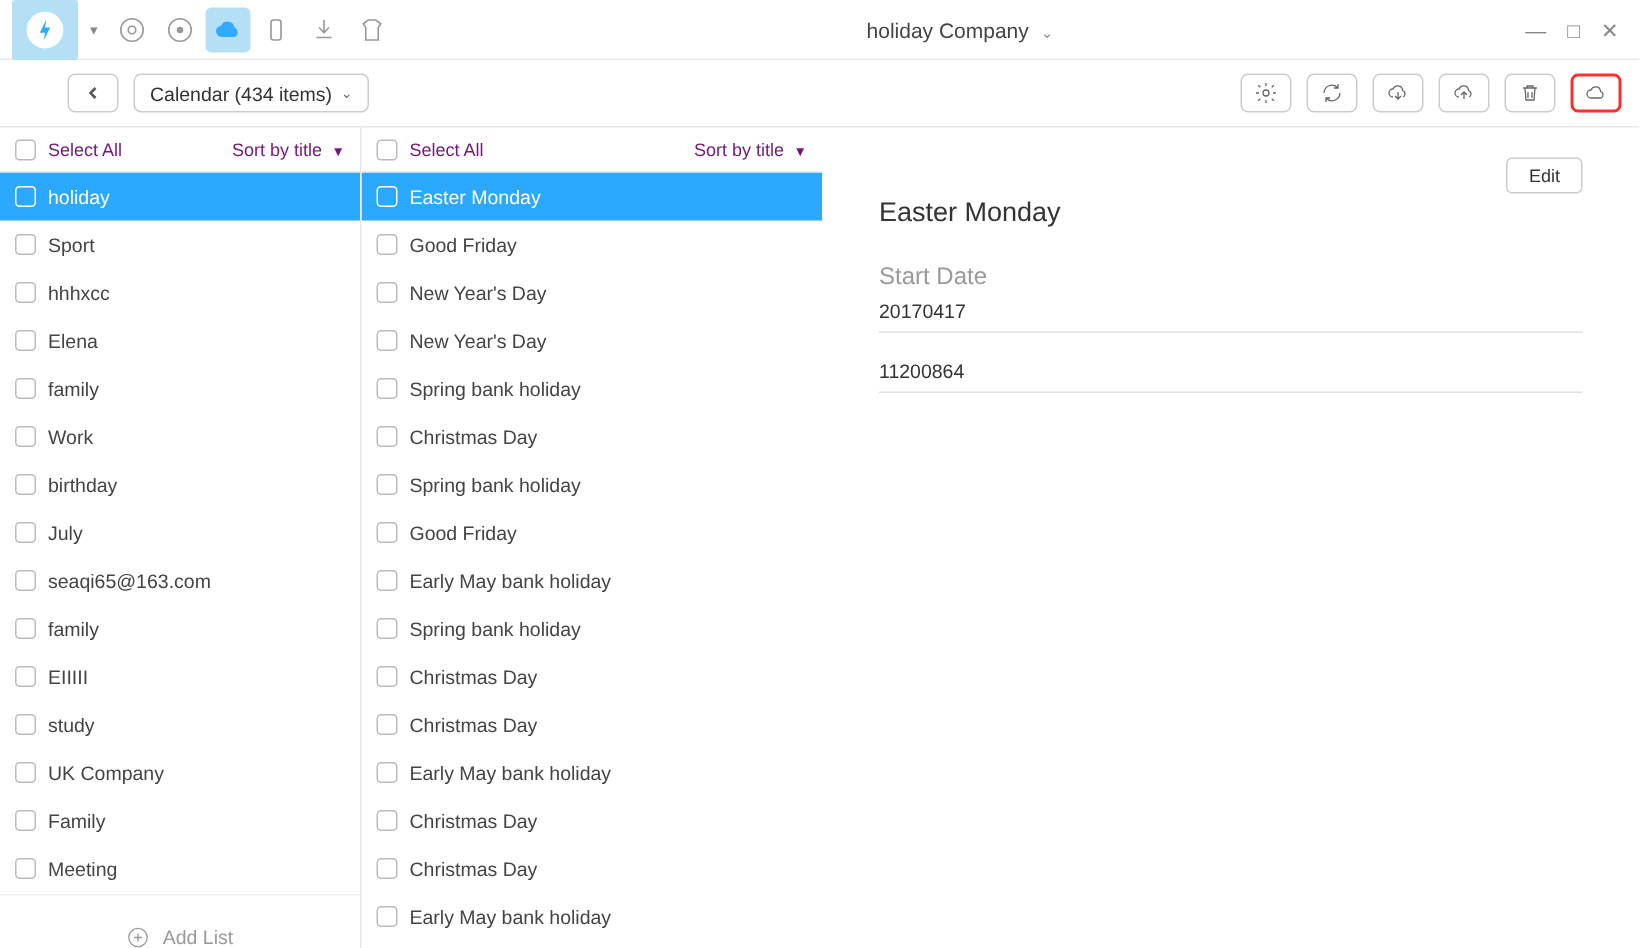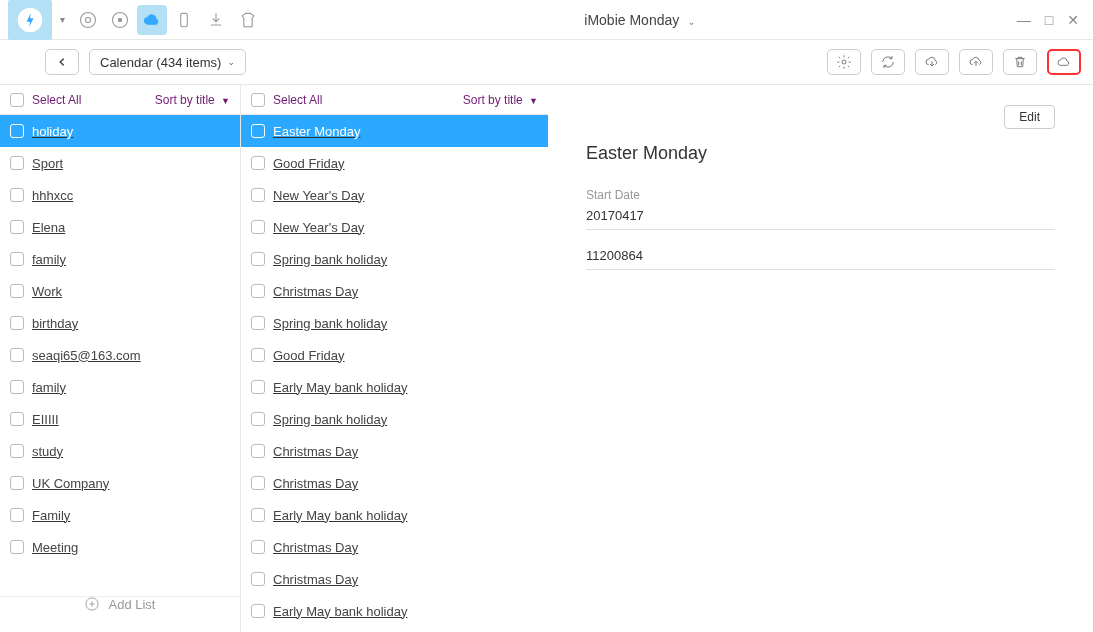--- a/index.html
+++ b/index.html
@@ -33,34 +33,34 @@
 .col1 { width: 240px; display: flex; flex-direction: column; }
 .col2 { width: 308px; display: flex; flex-direction: column; border-left: 1px solid #e8e8e8; }
 .col3 { flex: 1; padding: 20px 38px; }
 
 .list-header { height: 30px; display: flex; align-items: center; padding: 0 10px; border-bottom: 1px solid #e8e8e8; font-size: 12px; color: #701a75; }
 .chk { width: 14px; height: 14px; border: 1.3px solid #bbb; border-radius: 3px; margin-right: 8px; flex-shrink: 0; }
 .chk.white { border-color: #fff; }
 .list-header .sort { margin-left: auto; cursor: pointer; }
 .list-header .caret { font-size: 9px; margin-left: 3px; }
 
-.list-body { flex: 1; overflow-y: auto; position: relative; text-decoration: underline; }
+.list-body { flex: 1; overflow-y: auto; position: relative; }
 .list-body::-webkit-scrollbar { width: 8px; }
 .list-body::-webkit-scrollbar-thumb { background: #c0c0c0; border-radius: 4px; }
 .list-item { height: 32px; display: flex; align-items: center; padding: 0 10px; font-size: 13px; color: #444; cursor: pointer; }
 .list-item.selected { background: #2ba8ff; color: #fff; }
 .list-item.selected .chk { border-color: #fff; }
 
-.add-list { height: 36px; display: flex; align-items: flex-start; justify-content: center; gap: 10px; color: #999; font-size: 13px; cursor: pointer; border-top: 1px solid #eee; }
+.add-list { height: 36px; display: flex; align-items: flex-end; justify-content: center; gap: 10px; color: #999; font-size: 13px; cursor: pointer; border-top: 1px solid #eee; }
 .add-list svg { width: 14px; height: 14px; stroke: #999; fill: none; }
 
-.detail-top { display: flex; justify-content: flex-end; margin-bottom: 14px; }
+.detail-top { display: flex; justify-content: flex-end; margin-bottom: 2px; }
 .edit-btn { border: 1px solid #ccc; border-radius: 4px; padding: 4px 14px; font-size: 12px; cursor: pointer; }
 .detail-title { font-size: 18px; font-weight: 400; margin-bottom: 24px; }
-.field-label { font-size: 12px; color: #999; margin-bottom: 6px; }
+.field-label { font-size: 16px; color: #999; margin-bottom: 6px; }
 .field-value { font-size: 13px; margin-bottom: 6px; }
 .field-rule { border: none; border-top: 1px solid #e0e0e0; margin-bottom: 18px; }
 </style>
 </head>
 <body>
 
 <div class="titlebar">
   <div class="logo-box">
     <svg class="logo-icon" viewBox="0 0 32 32">
         <circle cx="16" cy="16" r="14" fill="#fff"></circle>
@@ -97,21 +97,21 @@
           <path d="M12 4v10M8 10l4 4 4-4M6 18h12"></path>
         </svg>
       </div>
     <div class="top-icon">
         <svg viewBox="0 0 24 24">
           <path d="M5 7l4-3h6l4 3-2 3v10H7V10L5 7z"></path>
         </svg>
       </div>
   </div>
   <div class="title-center">
-    <span>iMobie Monday</span>
+    <span>holiday Company</span>
     <span class="caret">⌄</span>
   </div>
   <div class="win-controls">
     <span>—</span>
     <span>□</span>
     <span>✕</span>
   </div>
 </div>
 
 <div class="toolbar">
@@ -195,20 +195,24 @@
         <div class="list-item">
           <span class="chk"></span>
           <span>Work</span>
         </div>
         <div class="list-item">
           <span class="chk"></span>
           <span>birthday</span>
         </div>
         <div class="list-item">
           <span class="chk"></span>
+          <span>July</span>
+        </div>
+        <div class="list-item">
+          <span class="chk"></span>
           <span>seaqi65@163.com</span>
         </div>
         <div class="list-item">
           <span class="chk"></span>
           <span>family</span>
         </div>
         <div class="list-item">
           <span class="chk"></span>
           <span>EIIIII</span>
         </div>

